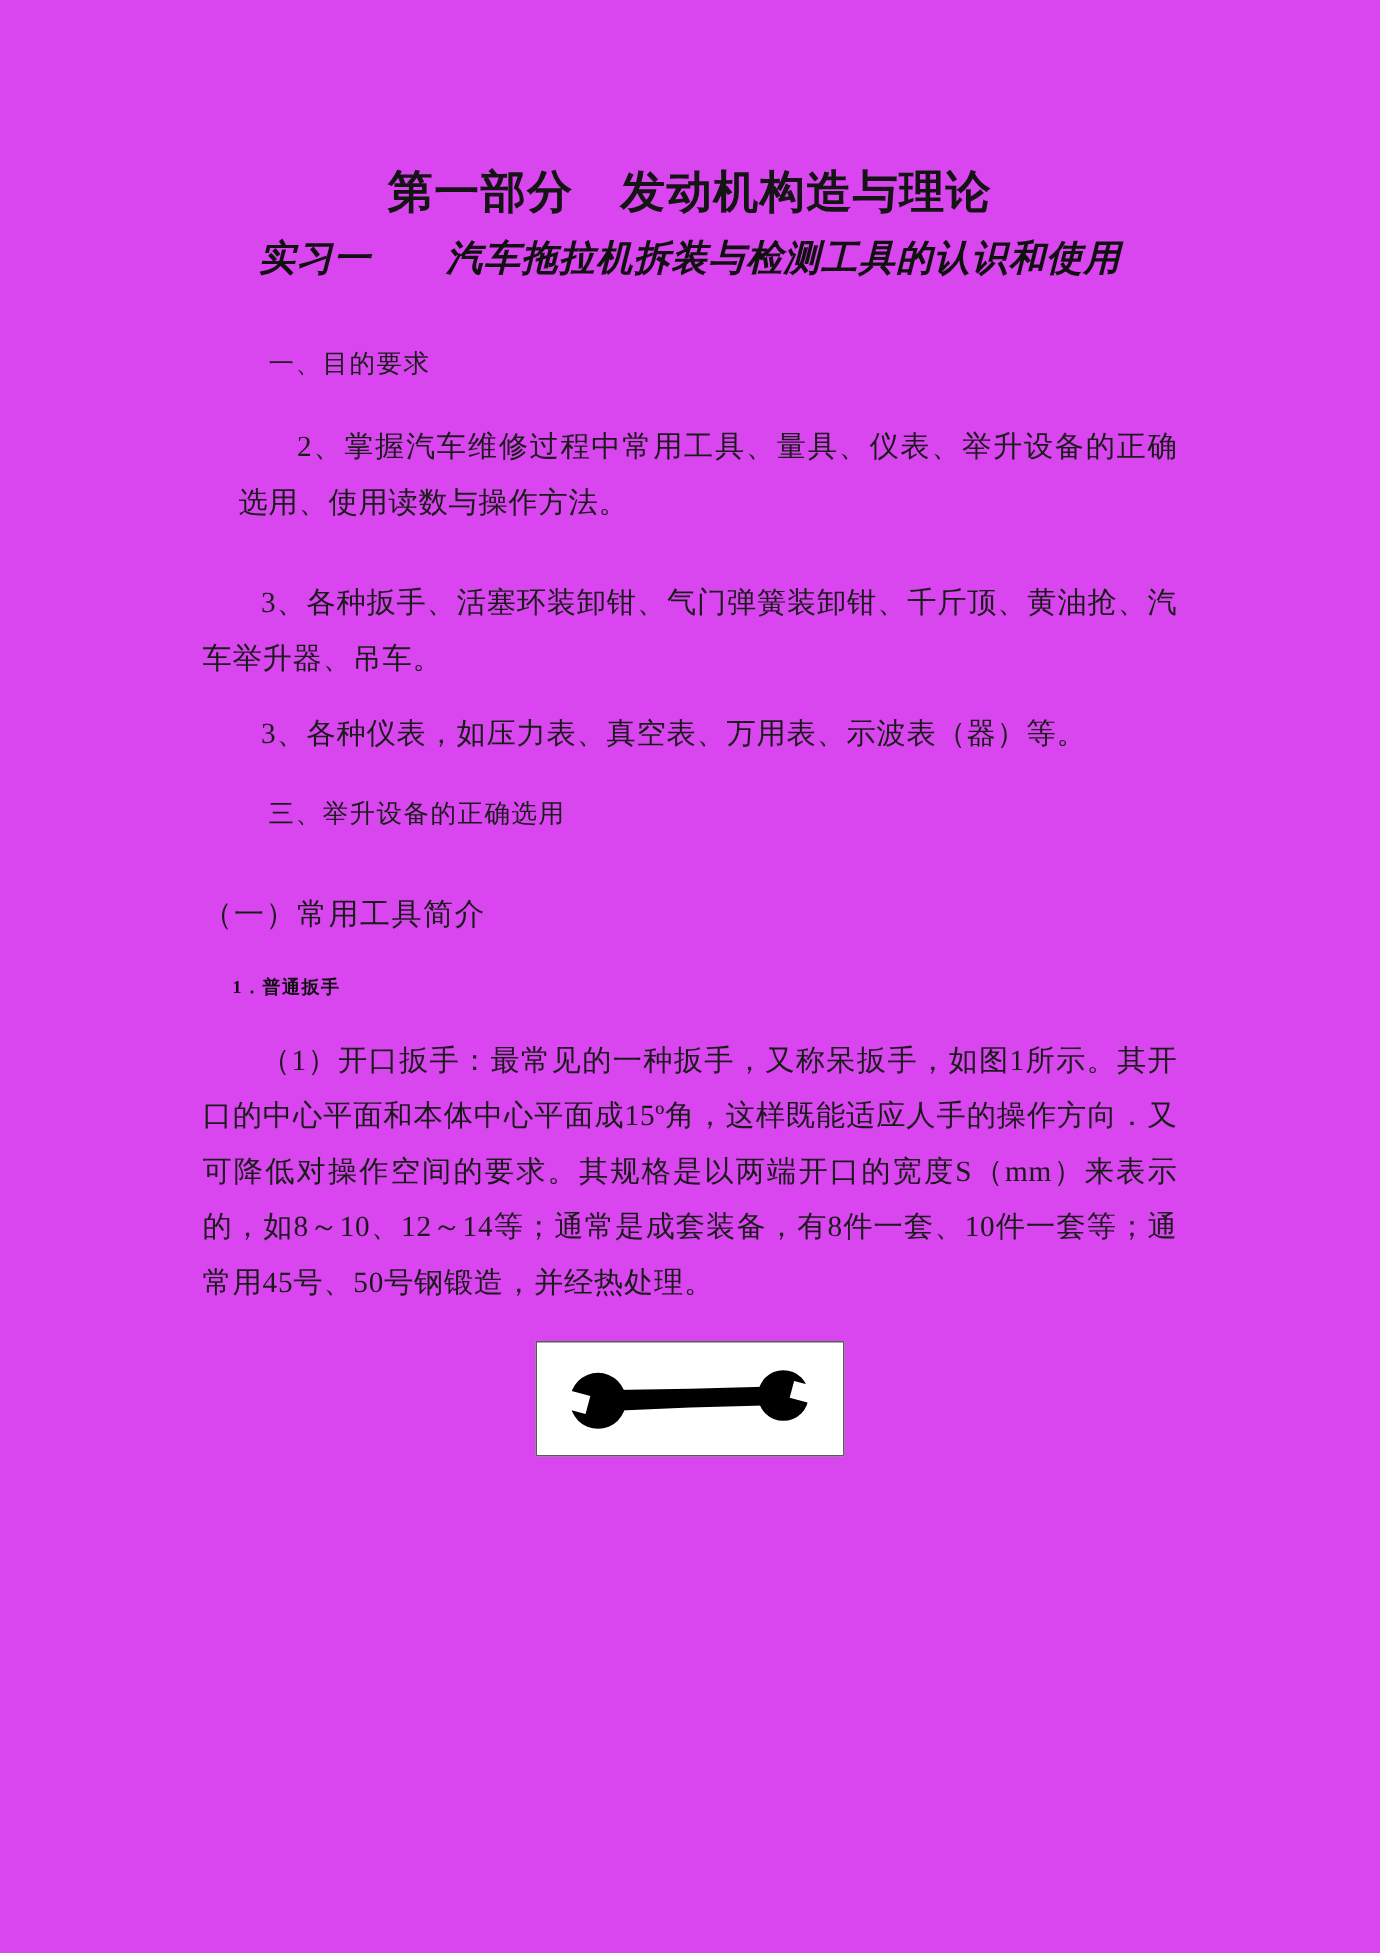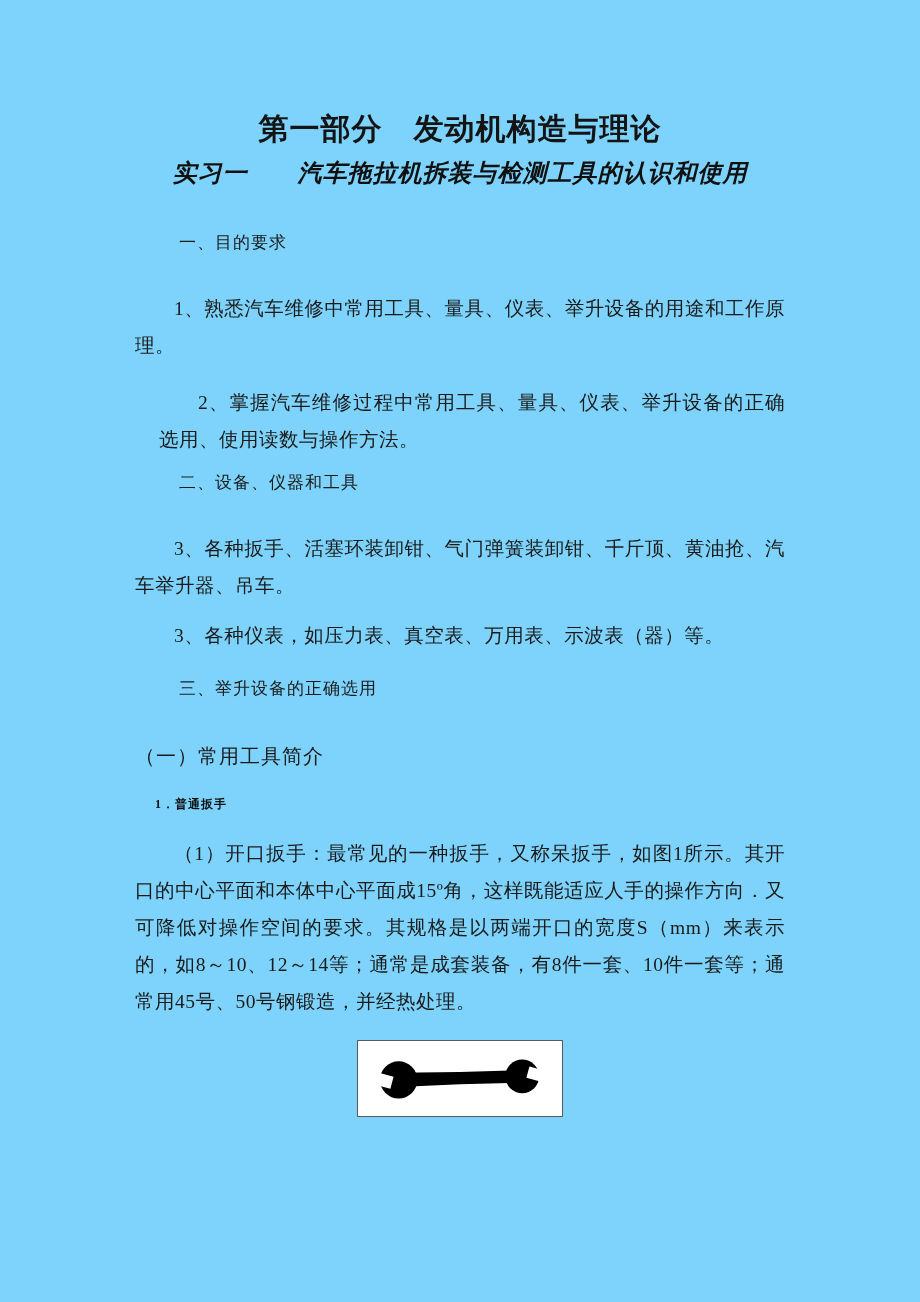--- a/index.html
+++ b/index.html
@@ -2,21 +2,21 @@
 <html><head>
 <meta charset="utf-8">
 <style>
   * { margin: 0; padding: 0; box-sizing: border-box; }
   html, body { background: #e8e8e8; }
   body { width: 920px; font-family: "Liberation Serif", "DejaVu Serif", serif; }
 
   .page {
     width: 920px;
     height: 1302px;
-    background: #7dd3fc;
+    background: #d946ef;
     color: #111111;
     padding: 106px 135px 0 135px;
     overflow: hidden;
   }
 
   .doc-title {
     font-family: "Liberation Sans", "DejaVu Sans", sans-serif;
     font-weight: bold;
     font-size: 30px;
     line-height: 46px;
@@ -97,25 +97,23 @@
 <body>
 
 <div class="page">
 
   <div class="doc-title">第一部分　发动机构造与理论</div>
 
   <div class="practice-title">实习一　　汽车拖拉机拆装与检测工具的认识和使用</div>
 
   <div class="sec-heading h1">一、目的要求</div>
 
-  <p class="para p11">1、熟悉汽车维修中常用工具、量具、仪表、举升设备的用途和工作原理。</p>
 
   <p class="para p12">2、掌握汽车维修过程中常用工具、量具、仪表、举升设备的正确选用、使用读数与操作方法。</p>
 
-  <div class="sec-heading h2">二、设备、仪器和工具</div>
 
   <p class="para p21">3、各种扳手、活塞环装卸钳、气门弹簧装卸钳、千斤顶、黄油抢、汽车举升器、吊车。</p>
 
 
   <p class="para p23">3、各种仪表，如压力表、真空表、万用表、示波表（器）等。</p>
 
   <div class="sec-heading h3">三、举升设备的正确选用</div>
 
   <div class="sub-heading">（一）常用工具简介</div>
 

